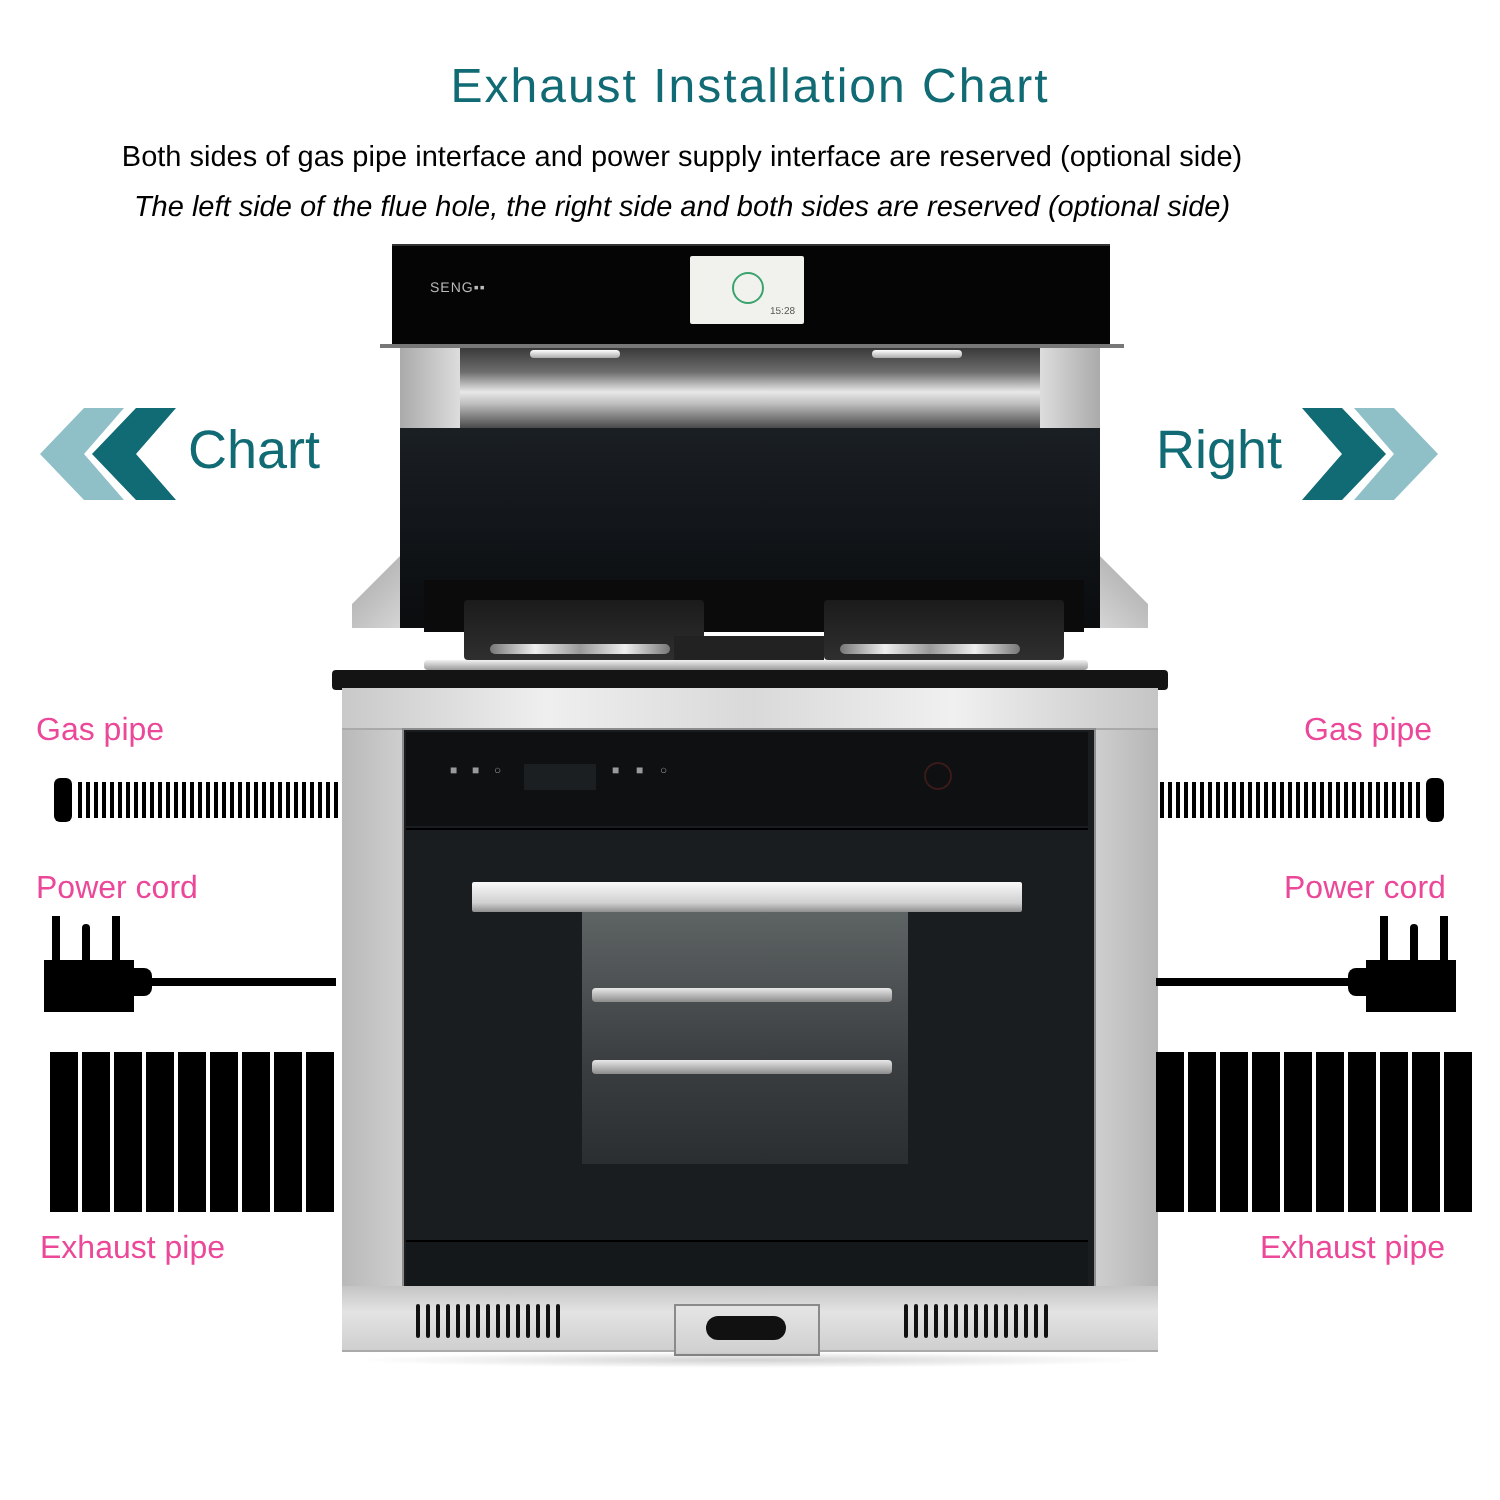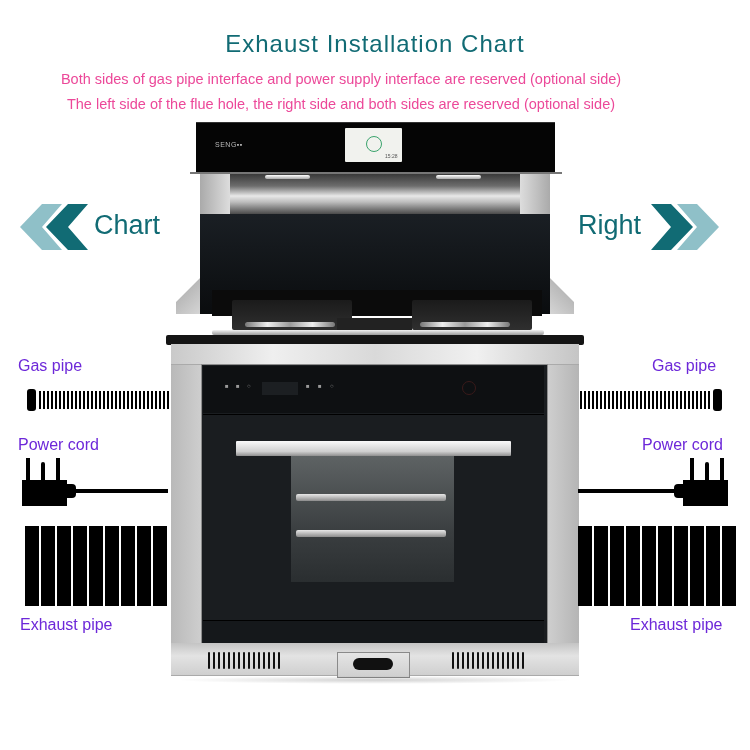--- a/index.html
+++ b/index.html
@@ -1,23 +1,23 @@
 <!DOCTYPE html>
 <html><head>
 <meta charset="utf-8">
 <style>
   html, body { margin:0; padding:0; background:#ffffff; }
   body { width:750px; height:750px; position:relative; overflow:hidden; font-family:"Liberation Sans", sans-serif; color:#111; }
   .abs { position:absolute; }
   .title { left:0; width:750px; top:30px; text-align:center; font-size:24px; color:#116b74; letter-spacing:1px; font-family:"Liberation Sans", sans-serif; }
-  .sub { left:0; width:682px; text-align:center; font-size:14.5px; color:#ec4899; font-family:"Liberation Sans", sans-serif; }
+  .sub { left:0; width:682px; text-align:center; font-size:14.5px; color:#000000; font-family:"Liberation Sans", sans-serif; }
   .sub1 { top:71px; }
-  .sub2 { top:96px; }
+  .sub2 { top:96px;font-style:italic; }
   .dir-label { font-size:27px; color:#116b74; top:210px; }
-  .side-label { font-size:16px; color:#6d28d9; }
+  .side-label { font-size:16px; color:#ec4899; }
 
   
   .chev svg { display:block; }
 
   
   .hood { left:196px; top:122px; width:359px; height:50px; background:#050505; border-top:1px solid #333; }
   .hood-brand { left:215px; top:141px; font-size:7px; color:#bbb; letter-spacing:0.5px; }
   .hood-screen { left:345px; top:128px; width:57px; height:34px; background:#f1f2ee; border-radius:1px; }
   .hood-screen-time { left:385px; top:153px; font-size:5px; color:#555; }
   .hood-screen-ring { left:366px; top:136px; width:14px; height:14px; border-radius:50%; border:1.5px solid #3aa36c; }

